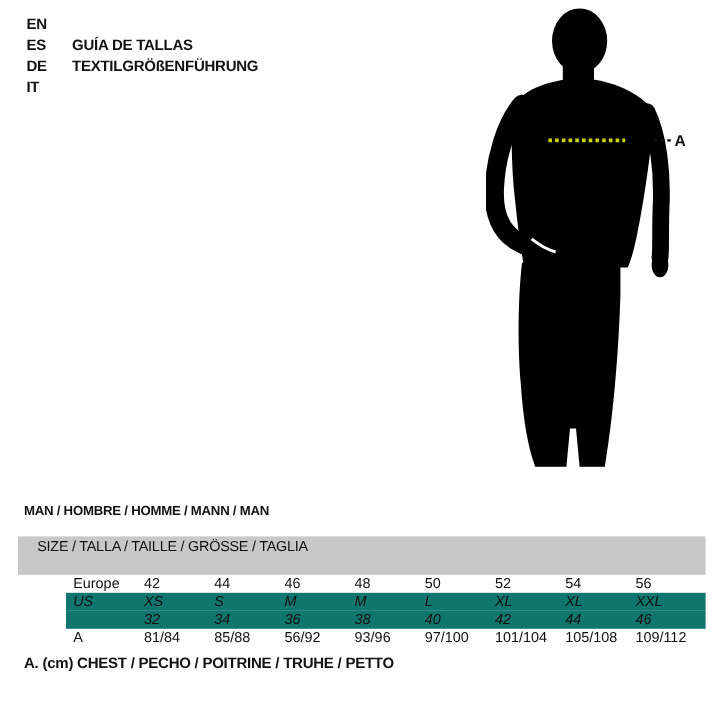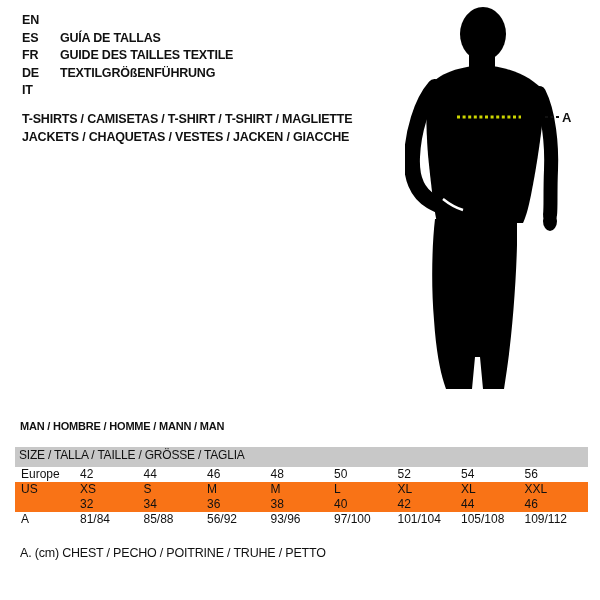--- a/index.html
+++ b/index.html
@@ -13,59 +13,51 @@
 
   .categories{position:absolute;left:22px;top:111px;font-weight:bold;font-size:12.5px;
               line-height:17.5px;letter-spacing:-0.2px;}
 
   .figure-wrap{position:absolute;left:405px;top:5px;width:170px;height:390px;}
 
   .section-title{position:absolute;left:20px;top:420px;font-weight:bold;font-size:11px;
                  letter-spacing:-0.2px;}
 
   .size-table{position:absolute;left:15px;top:447px;width:573px;font-size:12px;}
-  .thead{background:#c8c8c8;height:20px;line-height:16px;padding-left:4px;letter-spacing:-0.2px;}
-  .trow{display:grid;grid-template-columns:65px repeat(8,1fr);height:15px;line-height:15px;}
-  .trow.shaded{background:#f97316;}
+  .thead{background:#c8c8c8;height:32px;line-height:16px;padding-left:16px;letter-spacing:-0.2px;}
+  .trow{display:grid;grid-template-columns:65px repeat(8,1fr);height:15px;line-height:15px;margin-left:40px;}
+  .trow.shaded{background:#0f766e;font-style:italic;}
   .cell-label{padding-left:6px;text-align:left;}
   .cell-val{text-align:left;}
 
-  .footnote{position:absolute;left:20px;top:546px;font-weight:normal;font-size:12.5px;
+  .footnote{position:absolute;left:20px;top:546px;font-weight:bold;font-size:12.5px;
             letter-spacing:-0.2px;}
 </style>
 </head>
 <body>
 
 <div class="canvas">
 
   <div class="lang-list">
     <div class="lang-row">
       <span class="lang-code">EN</span>
     </div>
     <div class="lang-row">
       <span class="lang-code">ES</span>
       <span class="lang-label">GUÍA DE TALLAS</span>
     </div>
     <div class="lang-row">
-      <span class="lang-code">FR</span>
-      <span class="lang-label">GUIDE DES TAILLES TEXTILE</span>
-    </div>
-    <div class="lang-row">
       <span class="lang-code">DE</span>
       <span class="lang-label">TEXTILGRÖßENFÜHRUNG</span>
     </div>
     <div class="lang-row">
       <span class="lang-code">IT</span>
     </div>
   </div>
 
-  <div class="categories">
-    <div>T-SHIRTS / CAMISETAS / T-SHIRT / T-SHIRT / MAGLIETTE</div>
-    <div>JACKETS / CHAQUETAS / VESTES / JACKEN / GIACCHE</div>
-  </div>
 
   <div class="figure-wrap">
     <svg width="170" height="390" viewBox="0 0 170 390" xmlns="http://www.w3.org/2000/svg">
       <g fill="#000000">
 
         <ellipse cx="78" cy="29" rx="23" ry="27"></ellipse>
 
         <rect x="64" y="40" width="26" height="26"></rect>
 
         <path d="M22,85 C30,70 50,62 78,60 C106,62 128,72 140,88

